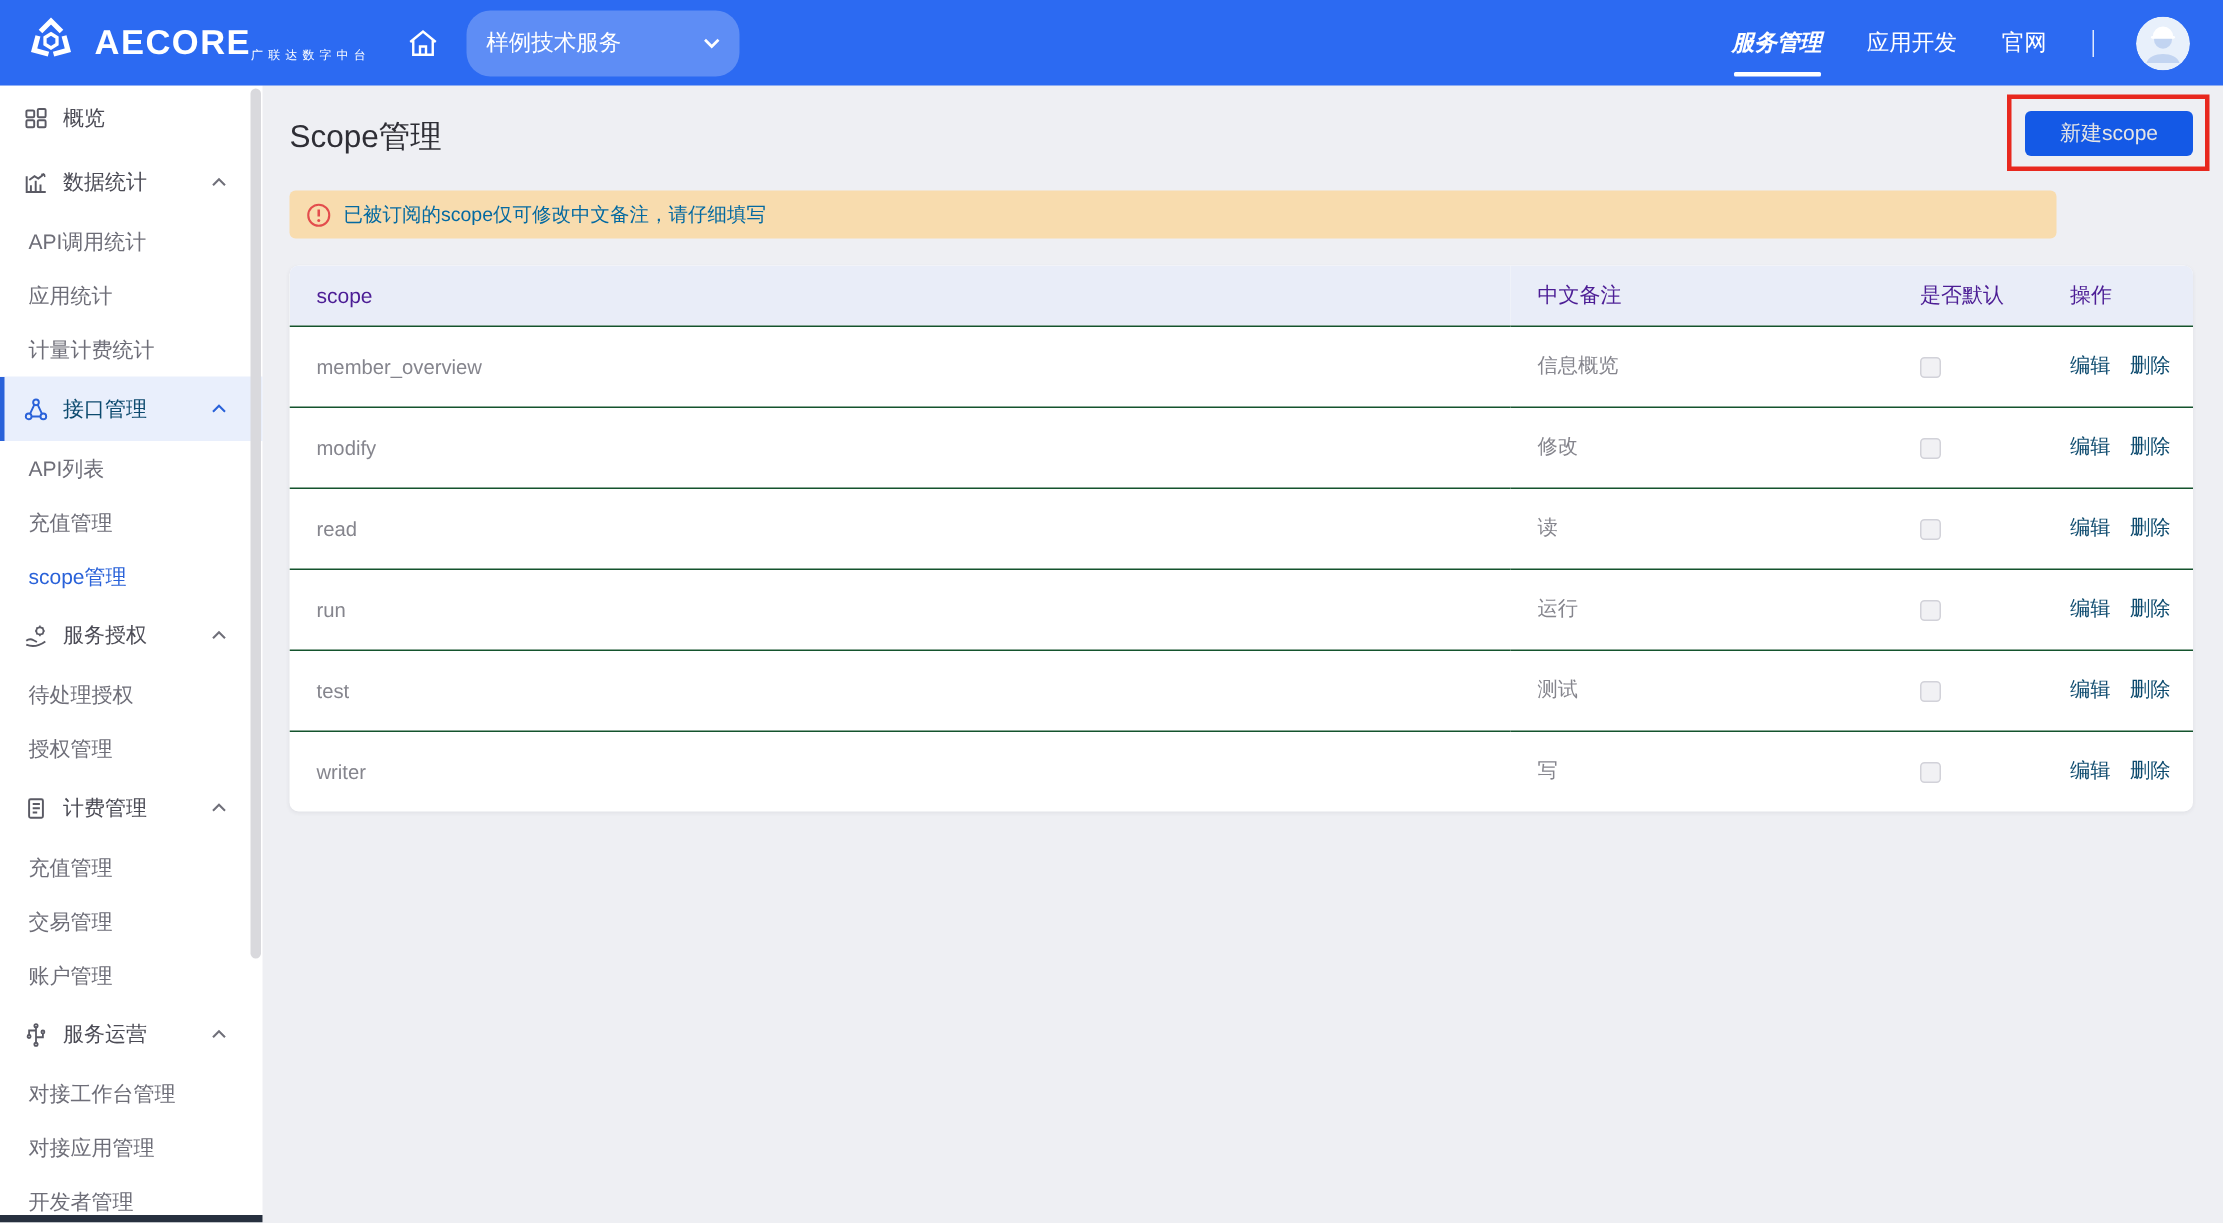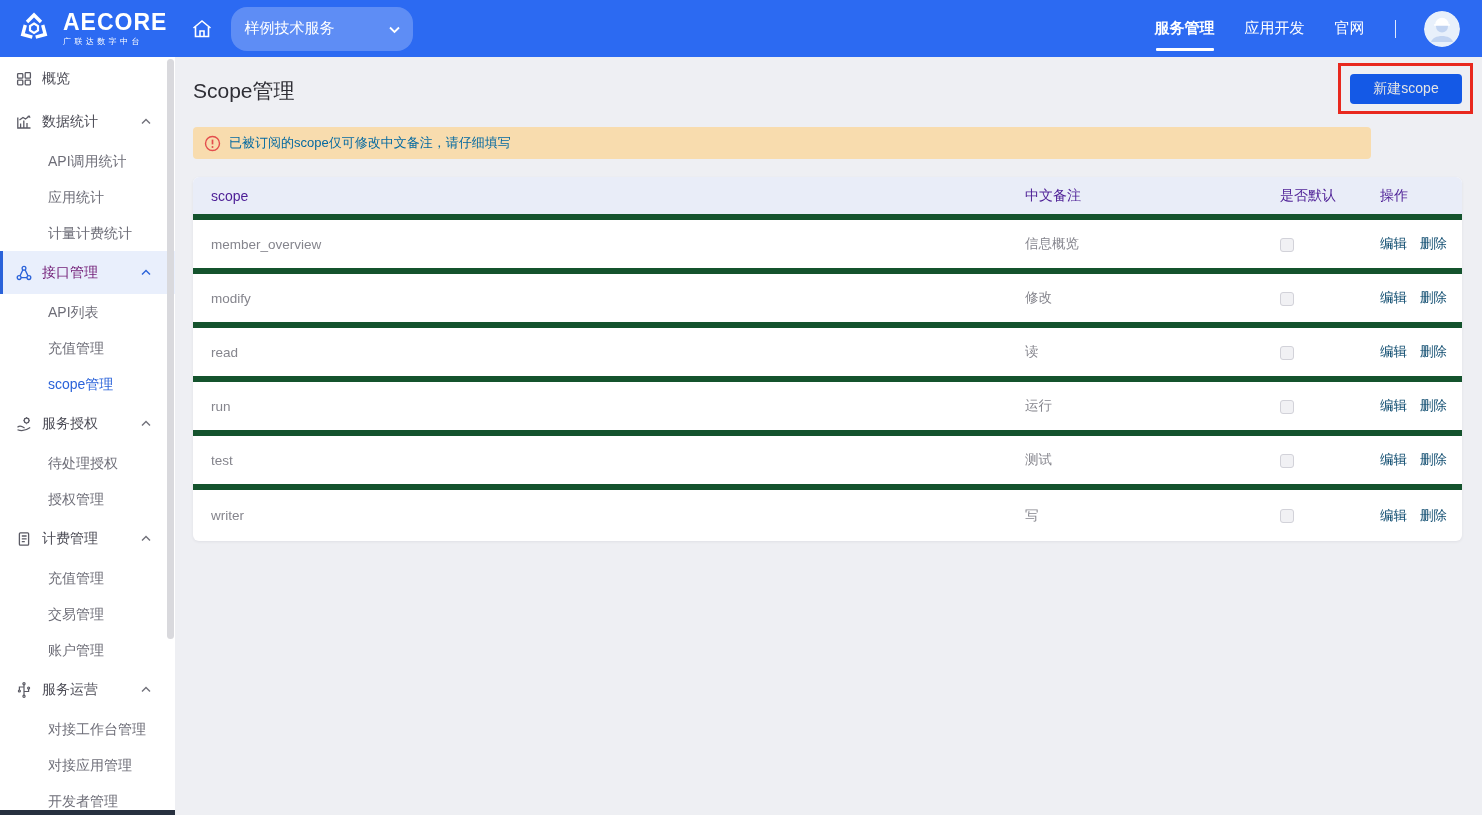--- a/index.html
+++ b/index.html
@@ -2,56 +2,56 @@
 <html><head>
 <meta charset="utf-8">
 <style>
   * { box-sizing: border-box; margin: 0; padding: 0; }
   html,body { width:1482px; height:815px; overflow:hidden; }
   body { font-family:"Liberation Sans","DejaVu Sans",sans-serif; background:#eeeff3; position:relative; }
 
   
   .topbar { position:absolute; top:0; left:0; width:1482px; height:57px; background:#2c6af2; display:flex; align-items:center; color:#fff; z-index:30; }
   .logo { display:flex; align-items:center; gap:9px; padding-left:14px; }
-  .brand { display:flex; flex-direction:column; line-height:1; }
+  .brand { display:flex; flex-direction:row; line-height:1; }
   .brand-title { font-size:23px; font-weight:800; letter-spacing:1px; }
-  .brand-sub { font-size:8px; letter-spacing:3.4px; margin-top:4px; white-space:nowrap; }
+  .brand-sub { font-size:8px; letter-spacing:3.4px; margin-top:16px; white-space:nowrap; }
   .home-btn { margin-left:24px; display:flex; align-items:center; cursor:pointer; }
   .ws-pill { margin-left:18px; width:182px; height:44px; background:rgba(255,255,255,0.24); border-radius:16px; display:flex; align-items:center; justify-content:space-between; padding:0 13px; font-size:15px; cursor:pointer; }
   .top-right { margin-left:auto; display:flex; align-items:center; padding-right:22px; height:57px; }
   .nav-item { position:relative; height:57px; display:flex; align-items:center; margin-right:30px; font-size:15px; cursor:pointer; }
-  .nav-item.active { font-weight:bold; }
+  .nav-item.active { font-weight:bold;font-style:italic; }
   .nav-item.active .nav-underline { position:absolute; left:50%; transform:translateX(-50%); bottom:6px; width:58px; height:3.5px; background:#fff; border-radius:1px; }
   .nav-divider { width:1.5px; height:18px; background:rgba(255,255,255,0.85); margin-right:28px; }
   .avatar { width:36px; height:36px; border-radius:50%; overflow:hidden; cursor:pointer; }
 
   
   .sidebar { position:absolute; top:57px; left:0; width:175px; bottom:0; background:#fff; z-index:20; }
   .side-group { height:43px; display:flex; align-items:center; gap:10px; padding:0 24px 0 16px; font-size:14px; color:#4b4b55; cursor:pointer; }
   .side-group .gicon { display:flex; align-items:center; color:#5a5a64; }
   .side-group .chev { margin-left:auto; display:flex; color:#70707a; }
-  .side-group.active { background:#e9effc; color:#701a75; box-shadow:inset 3px 0 0 #2a62d9; }
+  .side-group.active { background:#e9effc; color:#0c4a6e; box-shadow:inset 3px 0 0 #2a62d9; }
   .side-group.active .gicon, .side-group.active .chev { color:#2a62d9; }
-  .side-sub { height:36px; line-height:36px; padding-left:48px; font-size:14px; color:#6e6e78; cursor:pointer; }
+  .side-sub { height:36px; line-height:36px; padding-left:19px; font-size:14px; color:#6e6e78; cursor:pointer; }
   .side-sub.active { color:#2a62d9; }
   .side-scrollbar { position:absolute; top:2px; right:1px; width:7px; height:580px; background:#d9d9dd; border-radius:4px; }
   .side-bottom-bar { position:absolute; bottom:0; left:0; width:175px; height:5px; background:#27303f; }
 
   
   .main { position:absolute; top:57px; left:175px; right:0; bottom:0; background:#eeeff3; }
   .page-title { position:absolute; left:18px; top:20px; font-size:21px; font-weight:500; color:#2e2e35; }
   .new-scope-btn { position:absolute; left:1175px; top:17px; width:112px; height:30px; background:#1459e6; border:none; border-radius:4px; color:#e5e5e5; font-size:14px; font-family:inherit; cursor:pointer; }
   .annotation-box { position:absolute; left:1163px; top:6px; width:135px; height:51px; border:3px solid #e8281e; pointer-events:none; z-index:40; }
 
   .notice { position:absolute; left:18px; top:70px; width:1178px; height:32px; background:#f8dcae; border-radius:4px; display:flex; align-items:center; gap:8px; padding:0 11px; font-size:13px; color:#0369a1; }
 
   .table-card { position:absolute; left:18px; top:120px; width:1269px; background:#fff; border-radius:6px; box-shadow:0 1px 3px rgba(40,40,60,0.07); overflow:hidden; }
   table { width:100%; border-collapse:collapse; table-layout:fixed; }
   thead th { height:40px; background:#e9edf8; font-weight:400; font-size:14px; color:#4c1d95; text-align:left; padding-left:18px; }
-  tbody td { height:54px; font-size:13.5px; color:#85858d; padding-left:18px; border-top:6px solid #14532d; }
+  tbody td { height:54px; font-size:13.5px; color:#85858d; padding-left:18px; border-top:1px solid #14532d; }
   .chk { appearance:none; -webkit-appearance:none; width:14px; height:14px; border:1px solid #d2d2d9; background:#f1f1f4; border-radius:3px; vertical-align:middle; cursor:pointer; }
   .lnk { color:#0c4a6e; margin-right:13px; cursor:pointer; white-space:nowrap; }
 </style>
 </head>
 <body>
 
 <div class="topbar">
   <div class="logo">
     <span>
       <svg width="40" height="40" viewBox="0 0 40 40" fill="none" stroke="#fff" stroke-width="3.4">

